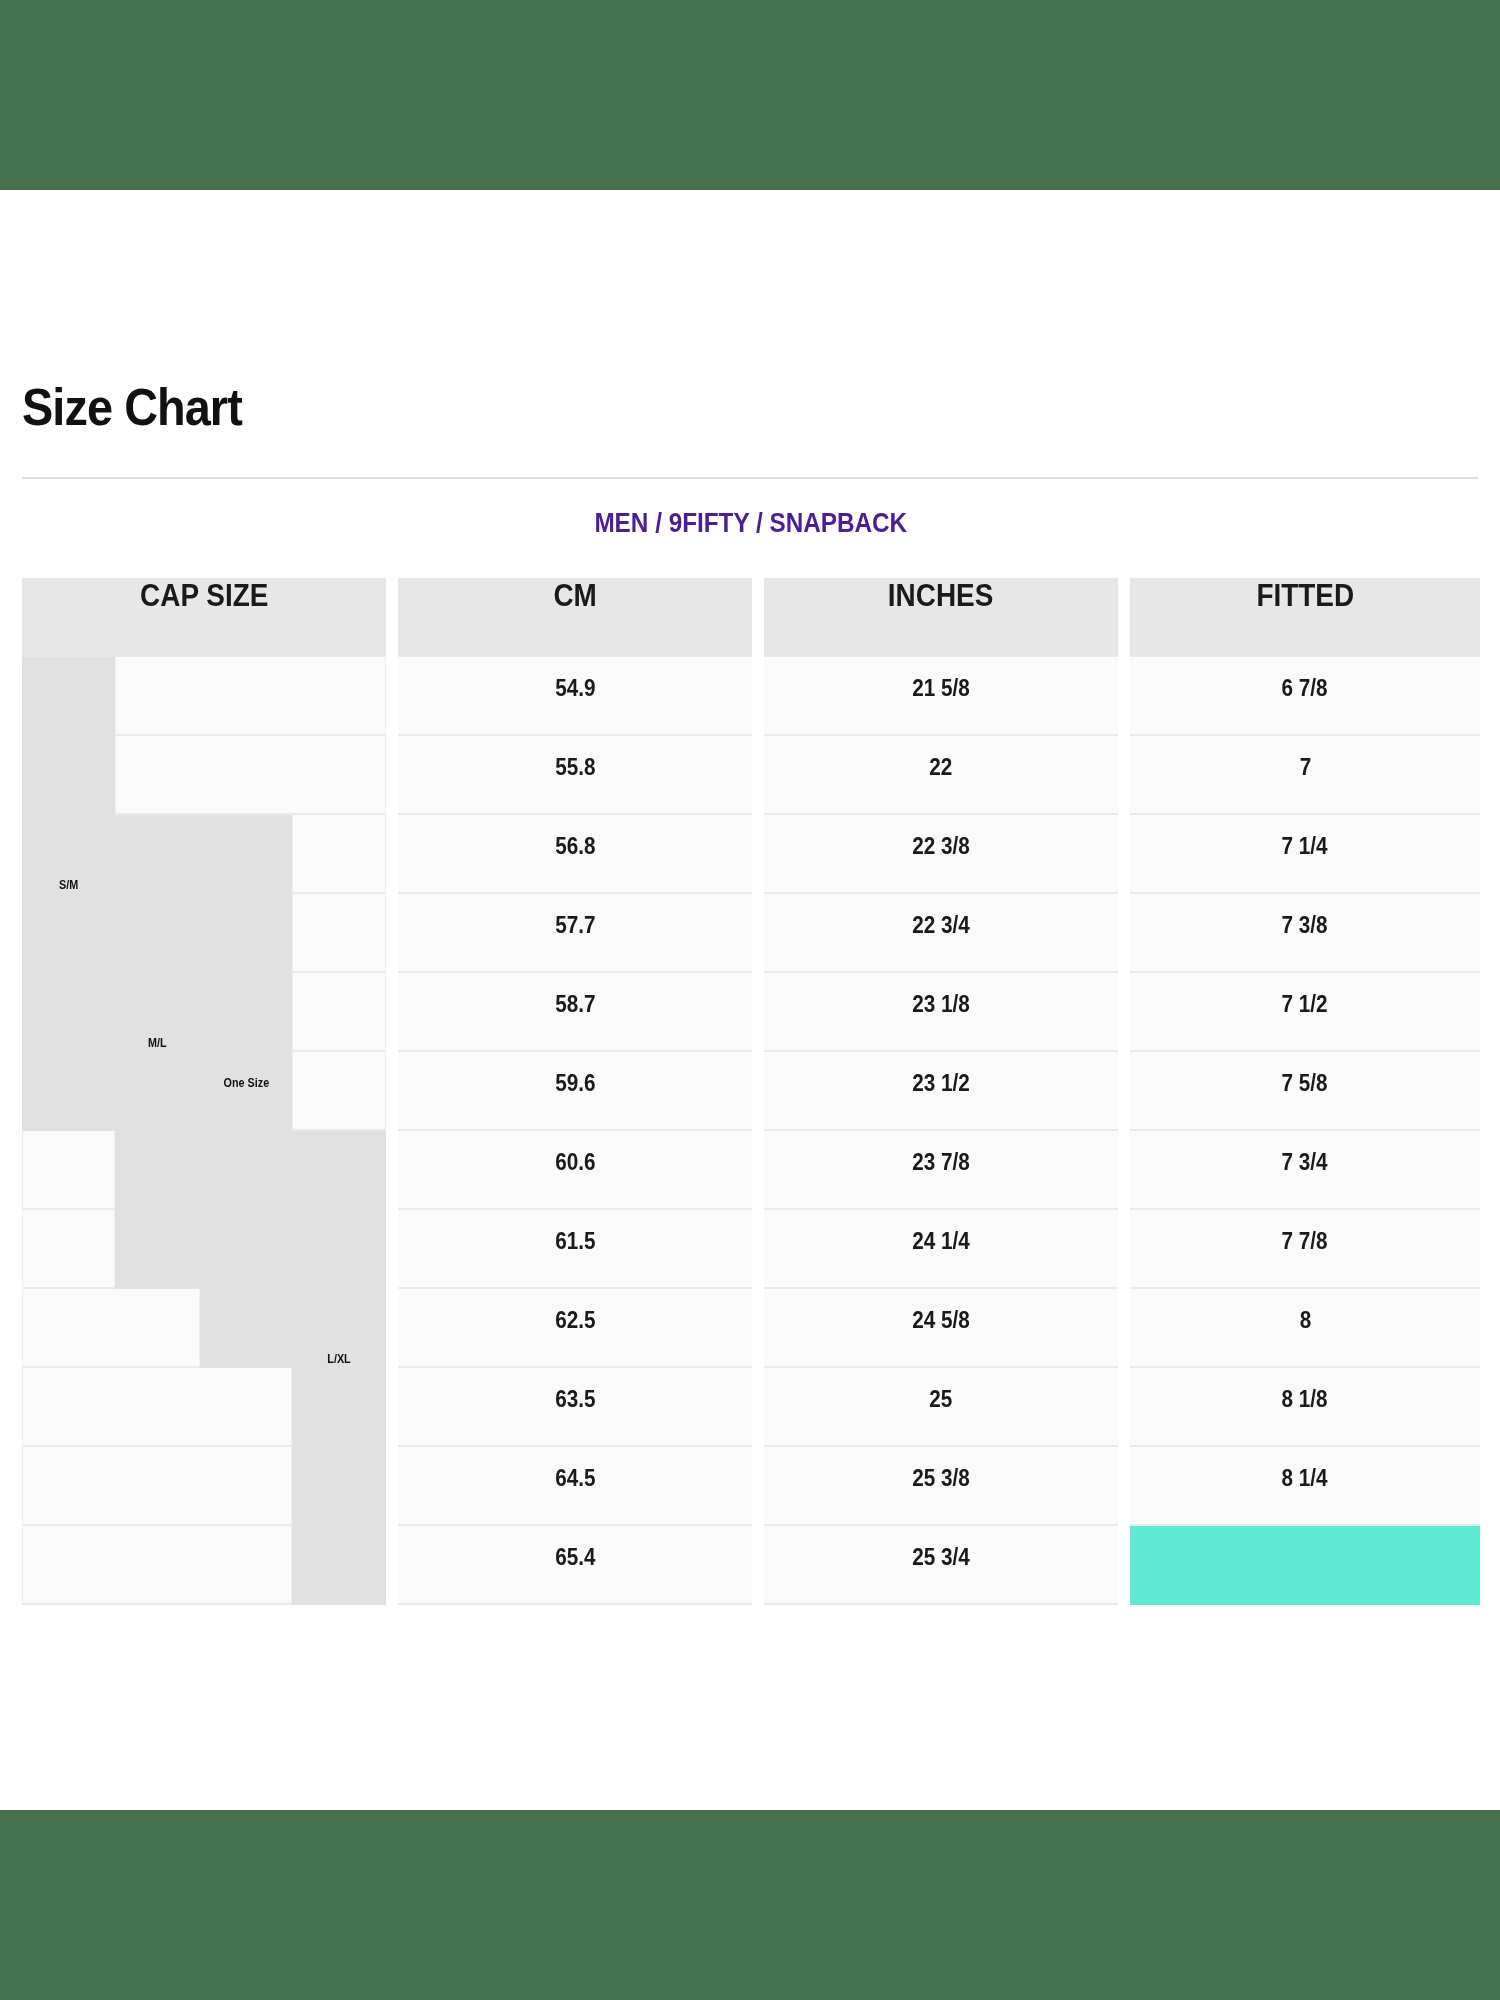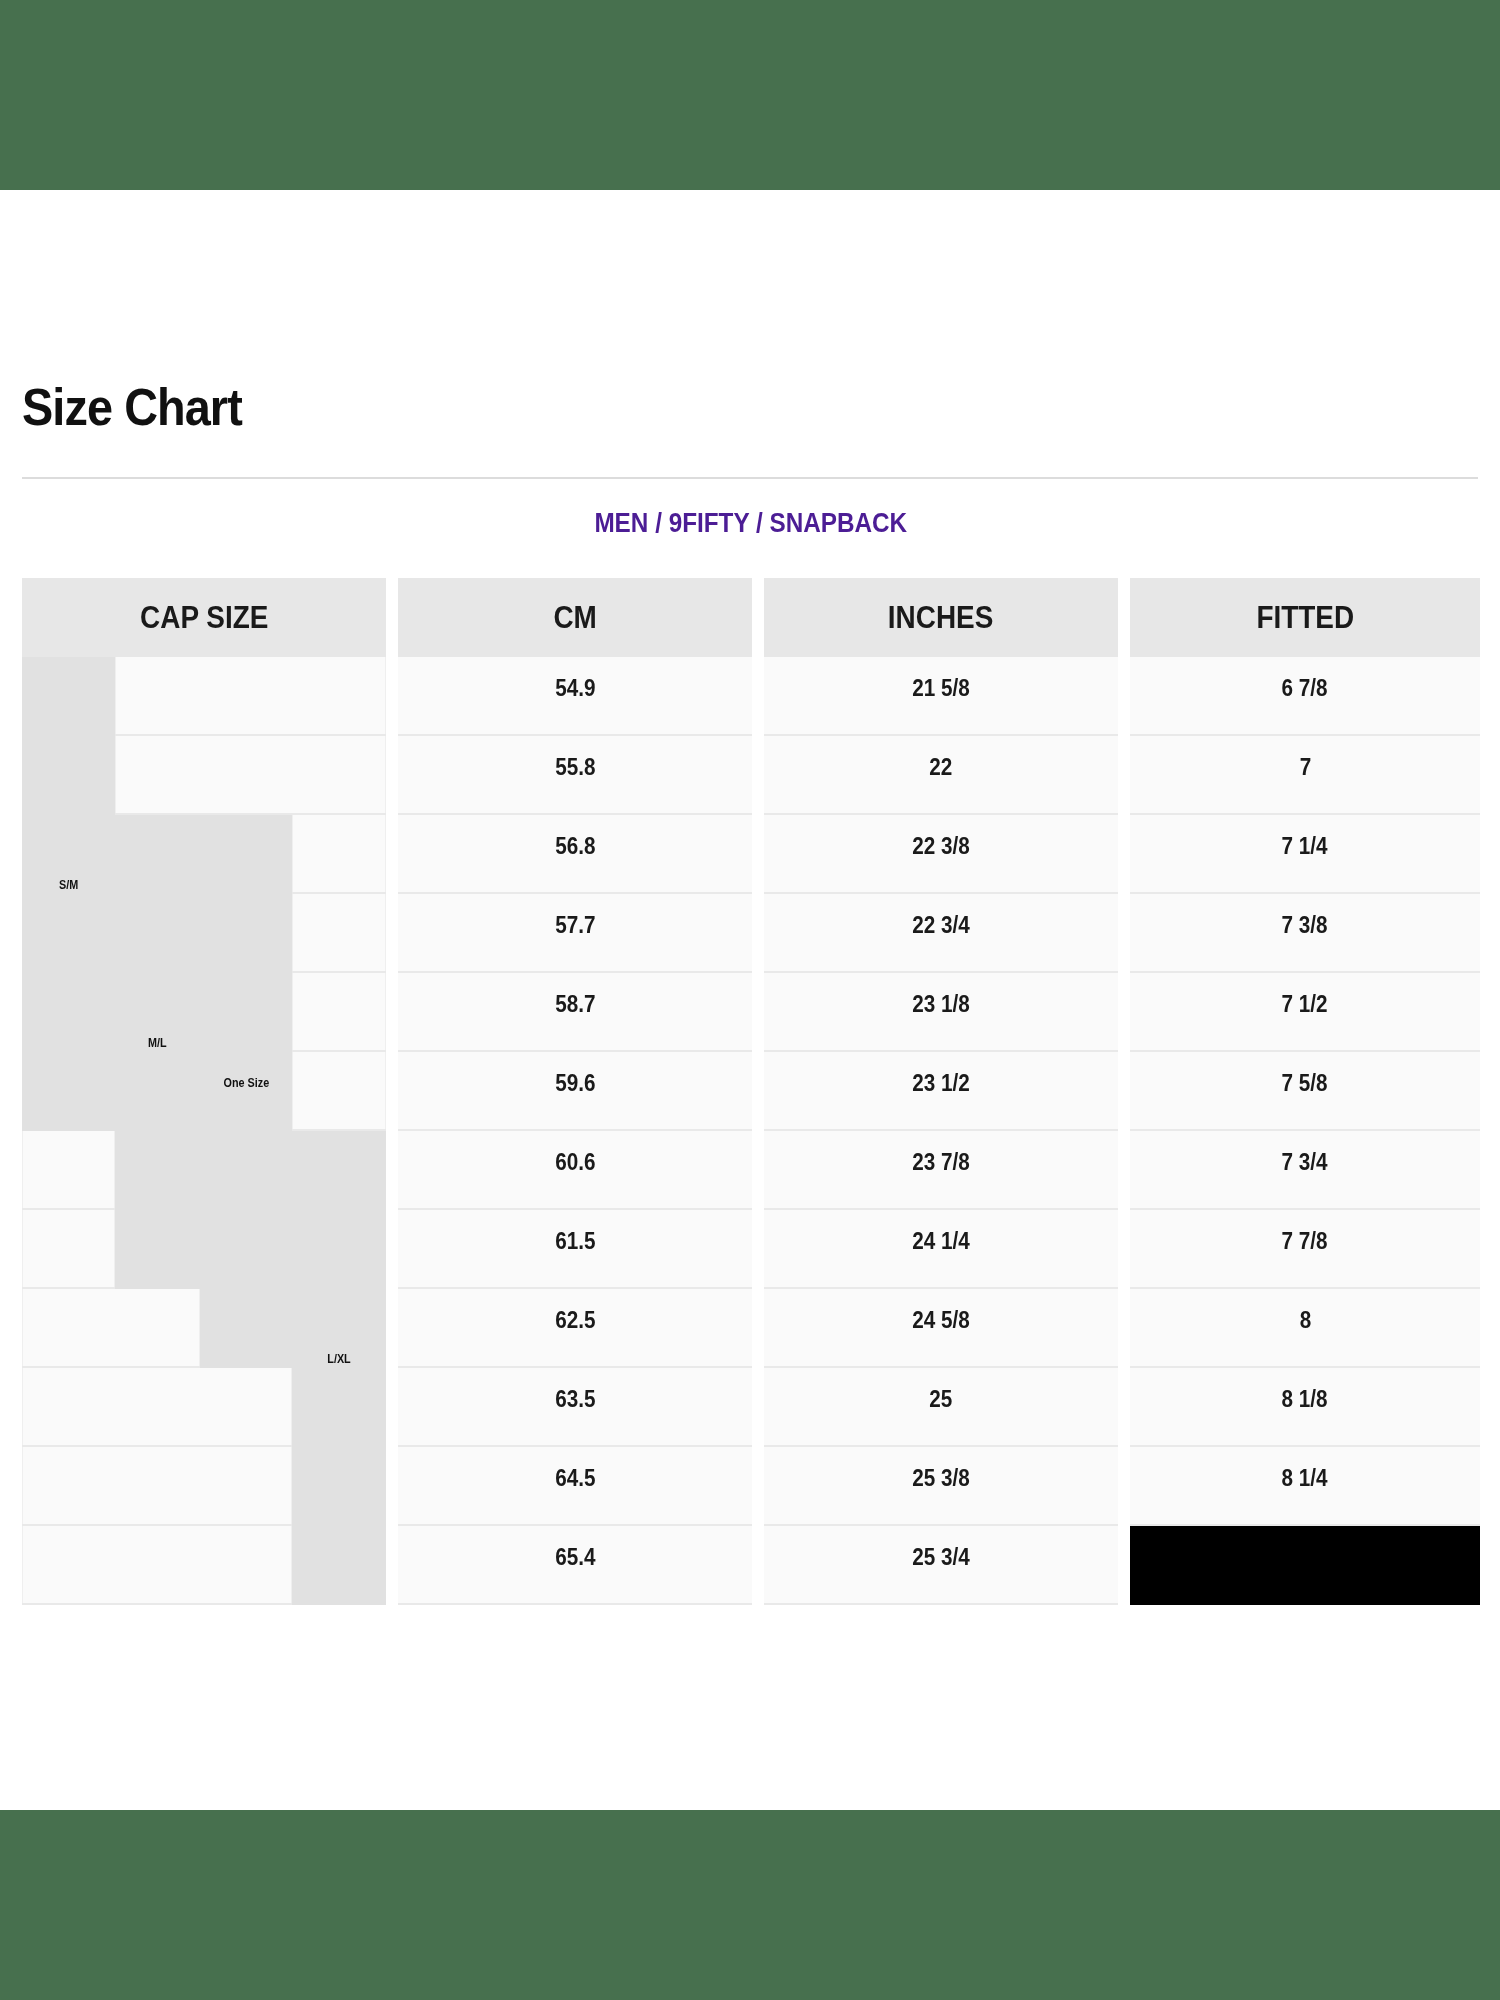--- a/index.html
+++ b/index.html
@@ -25,24 +25,24 @@
     position:absolute;left:22px;top:508px;width:1458px;text-align:center;
     font-size:27px;font-weight:700;color:#4c1d95;
   }
 
   .size-table{
     position:absolute;left:22px;top:578px;width:1458px;
     display:grid;grid-template-columns:364px 354px 354px 350px;column-gap:12px;
     grid-template-rows:79px 948px;
   }
   .th{
-    background:#e7e7e7;display:flex;align-items:center;justify-content:center;
+    background:#e7e7e7;display:flex;align-items:flex-start;justify-content:center;
     font-size:31px;font-weight:700;color:#1a1a1a;
   }
-  .colbody{position:relative;background:#000000;}
+  .colbody{position:relative;background:#5eead4;}
 
   .data-col{display:flex;flex-direction:column;}
   .cell{
     height:79px;box-sizing:border-box;background:#fafafa;
     border-bottom:2px solid #e9e9e9;
     display:flex;align-items:center;justify-content:center;padding-bottom:14px;
     font-size:23px;font-weight:700;color:#1a1a1a;
   }
 
   .capblock{

